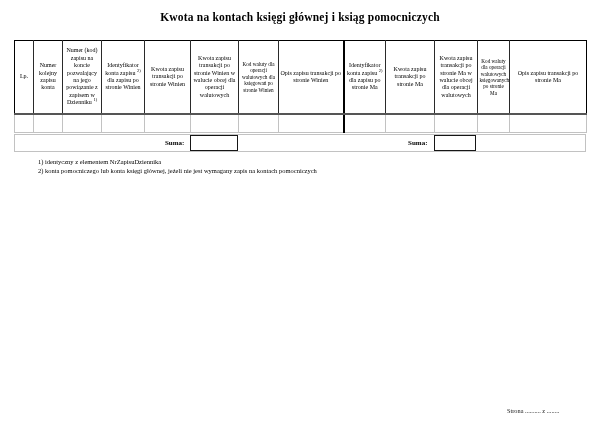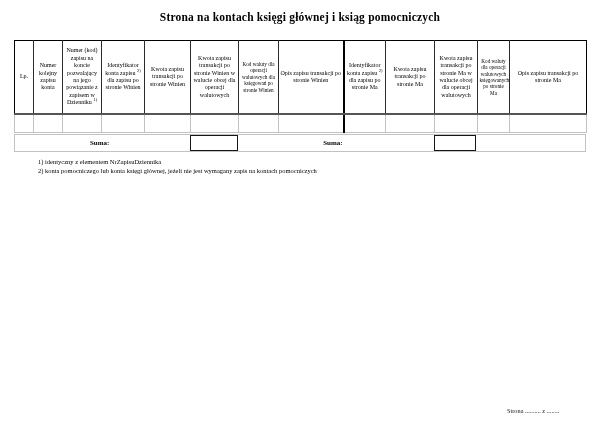--- a/index.html
+++ b/index.html
@@ -30,38 +30,38 @@
   table.form tr.blank td{
     border:1px solid #c2c2c2;height:17px;padding:0;
   }
   .thickL{border-left:2.5px solid #000 !important;}
   .suma-row{
     position:absolute;left:14px;top:134px;width:572px;height:18px;
     border:1px solid #c2c2c2;box-sizing:border-box;
     display:flex;align-items:stretch;
   }
   .suma-row .s-label{
-    text-align:center;font-weight:bold;font-size:7px;line-height:16px;
+    text-align:right;font-weight:bold;font-size:7px;line-height:16px;
     padding-right:6px;box-sizing:border-box;
   }
   .suma-row .s-box{
     border:1.5px solid #161616;box-sizing:border-box;background:#fff;
   }
   .suma-row .s-fill{box-sizing:border-box;}
   .footnotes{
     position:absolute;left:38px;top:157px;font-size:6.5px;line-height:9px;
   }
   .page-footer{
     position:absolute;left:507px;top:407px;font-size:6.3px;color:#1a1a1a;
   }
 </style>
 </head>
 <body>
 
-<div class="title">Strona na kontach księgi głównej i ksiąg pomocniczych</div>
+<div class="title">Kwota na kontach księgi głównej i ksiąg pomocniczych</div>
 
 <table class="form">
   <colgroup>
     <col style="width:19px">
       <col style="width:29px">
       <col style="width:39px">
     <col style="width:43px">
       <col style="width:46px">
       <col style="width:48px">
     <col style="width:40px">

